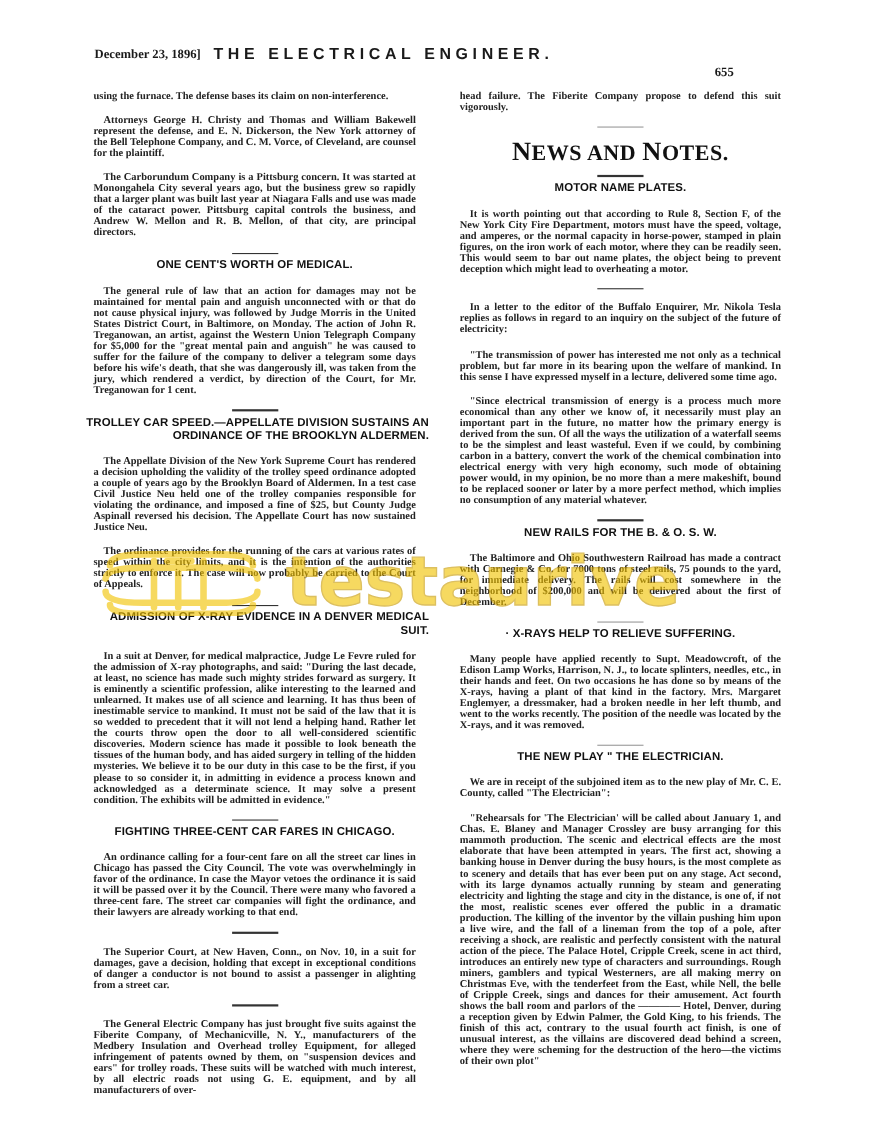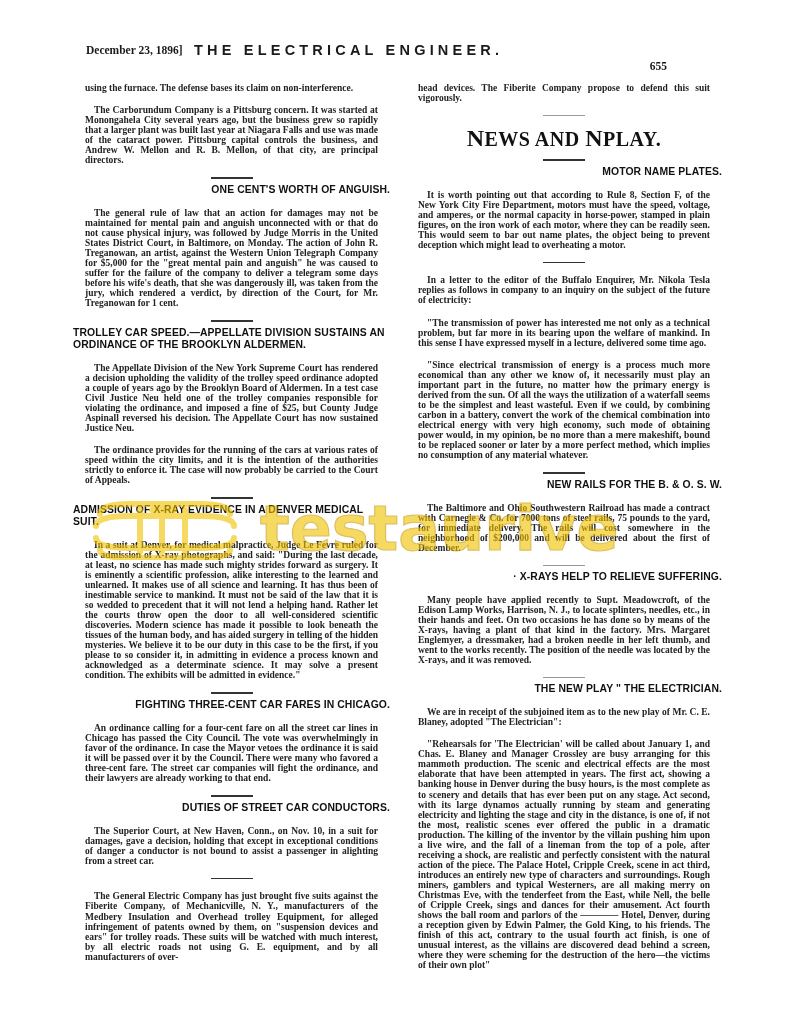--- a/index.html
+++ b/index.html
@@ -13,91 +13,91 @@
   .hdr-page { position:absolute; right:-12px; top:0; font-size:11.5px; font-family:"Liberation Serif", serif;margin-top:16px; }
   .col { position:absolute; top:71px; width:317px; font-family:"Liberation Serif", serif;
          font-size:9.5px; line-height:10.05px; font-weight:bold; text-align:justify; color:#222; }
   .col-left { left:73px; }
   .col-right { left:406px; width:316px; }
   .col p { margin:12px; text-indent:9px; }
   .col p.noindent { text-indent:0; }
   .rule { width:42px; height:1.5px; background:#333; margin:6px auto 5px auto; }
   .rule.light { background:#999; height:1px; }
   .head { font-family:"Liberation Sans", sans-serif; font-weight:bold; font-size:10.4px;
-          text-align:right; line-height:12px; margin:2px 0 3px 0; letter-spacing:0.1px; color:#111; }
-  .head.two { text-align:left; }
+          text-align:center; line-height:12px; margin:2px 0 3px 0; letter-spacing:0.1px; color:#111; }
+  .head.two { text-align:right; }
   .section-title { font-family:"Liberation Serif", serif; font-weight:bold; text-align:center;
                    font-size:24px; line-height:28px; margin:8px 0 6px 0; letter-spacing:0.5px; color:#111; }
   .section-title .sc { font-size:20px; }
   .watermark { position:absolute; left:90px; top:500px; width:650px; height:60px; pointer-events:none;
                opacity:0.62; }
 </style>
 </head>
 <body>
 
 <div class="page-header">
   <span class="hdr-date">December 23, 1896]</span>
   <span class="hdr-title">THE ELECTRICAL ENGINEER.</span>
   <span class="hdr-page">655</span>
 </div>
 
 <div class="col col-left">
   <p class="noindent">using the furnace. The defense bases its claim on non-interference.</p>
+  <p>Attorneys George H. Christy and Thomas and William Bakewell represent the defense, and E. N. Dickerson, the New York attorney of the Bell Telephone Company, and C. M. Vorce, of Cleveland, are counsel for the plaintiff.</p>
   <p>The Carborundum Company is a Pittsburg concern. It was started at Monongahela City several years ago, but the business grew so rapidly that a larger plant was built last year at Niagara Falls and use was made of the cataract power. Pittsburg capital controls the business, and Andrew W. Mellon and R. B. Mellon, of that city, are principal directors.</p>
 
   <div class="rule"></div>
-  <div class="head">ONE CENT'S WORTH OF ANGUISH.</div>
+  <div class="head">ONE CENT'S WORTH OF MEDICAL.</div>
   <p>The general rule of law that an action for damages may not be maintained for mental pain and anguish unconnected with or that do not cause physical injury, was followed by Judge Morris in the United States District Court, in Baltimore, on Monday. The action of John R. Treganowan, an artist, against the Western Union Telegraph Company for $5,000 for the "great mental pain and anguish" he was caused to suffer for the failure of the company to deliver a telegram some days before his wife's death, that she was dangerously ill, was taken from the jury, which rendered a verdict, by direction of the Court, for Mr. Treganowan for 1 cent.</p>
 
   <div class="rule"></div>
   <div class="head two">TROLLEY CAR SPEED.—APPELLATE DIVISION SUSTAINS AN ORDINANCE OF THE BROOKLYN ALDERMEN.</div>
   <p>The Appellate Division of the New York Supreme Court has rendered a decision upholding the validity of the trolley speed ordinance adopted a couple of years ago by the Brooklyn Board of Aldermen. In a test case Civil Justice Neu held one of the trolley companies responsible for violating the ordinance, and imposed a fine of $25, but County Judge Aspinall reversed his decision. The Appellate Court has now sustained Justice Neu.</p>
   <p>The ordinance provides for the running of the cars at various rates of speed within the city limits, and it is the intention of the authorities strictly to enforce it. The case will now probably be carried to the Court of Appeals.</p>
 
   <div class="rule"></div>
   <div class="head two">ADMISSION OF X-RAY EVIDENCE IN A DENVER MEDICAL SUIT.</div>
   <p>In a suit at Denver, for medical malpractice, Judge Le Fevre ruled for the admission of X-ray photographs, and said: "During the last decade, at least, no science has made such mighty strides forward as surgery. It is eminently a scientific profession, alike interesting to the learned and unlearned. It makes use of all science and learning. It has thus been of inestimable service to mankind. It must not be said of the law that it is so wedded to precedent that it will not lend a helping hand. Rather let the courts throw open the door to all well-considered scientific discoveries. Modern science has made it possible to look beneath the tissues of the human body, and has aided surgery in telling of the hidden mysteries. We believe it to be our duty in this case to be the first, if you please to so consider it, in admitting in evidence a process known and acknowledged as a determinate science. It may solve a present condition. The exhibits will be admitted in evidence."</p>
 
   <div class="rule"></div>
   <div class="head">FIGHTING THREE-CENT CAR FARES IN CHICAGO.</div>
   <p>An ordinance calling for a four-cent fare on all the street car lines in Chicago has passed the City Council. The vote was overwhelmingly in favor of the ordinance. In case the Mayor vetoes the ordinance it is said it will be passed over it by the Council. There were many who favored a three-cent fare. The street car companies will fight the ordinance, and their lawyers are already working to that end.</p>
 
   <div class="rule"></div>
-  <div class="head">DUTIES OF STREET CAR CONDUCTORS.</div>
   <p>The Superior Court, at New Haven, Conn., on Nov. 10, in a suit for damages, gave a decision, holding that except in exceptional conditions of danger a conductor is not bound to assist a passenger in alighting from a street car.</p>
 
   <div class="rule"></div>
   <p>The General Electric Company has just brought five suits against the Fiberite Company, of Mechanicville, N. Y., manufacturers of the Medbery Insulation and Overhead trolley Equipment, for alleged infringement of patents owned by them, on "suspension devices and ears" for trolley roads. These suits will be watched with much interest, by all electric roads not using G. E. equipment, and by all manufacturers of over-</p>
 </div>
 
 <div class="col col-right">
-  <p class="noindent">head devices. The Fiberite Company propose to defend this suit vigorously.</p>
+  <p class="noindent">head failure. The Fiberite Company propose to defend this suit vigorously.</p>
   <div class="rule light"></div>
-  <div class="section-title"><span>N</span><span class="sc">EWS AND </span><span>N</span><span class="sc">PLAY.</span></div>
+  <div class="section-title"><span>N</span><span class="sc">EWS AND </span><span>N</span><span class="sc">OTES.</span></div>
 
   <div class="rule"></div>
   <div class="head">MOTOR NAME PLATES.</div>
   <p>It is worth pointing out that according to Rule 8, Section F, of the New York City Fire Department, motors must have the speed, voltage, and amperes, or the normal capacity in horse-power, stamped in plain figures, on the iron work of each motor, where they can be readily seen. This would seem to bar out name plates, the object being to prevent deception which might lead to overheating a motor.</p>
 
   <div class="rule"></div>
-  <p>In a letter to the editor of the Buffalo Enquirer, Mr. Nikola Tesla replies as follows in company to an inquiry on the subject of the future of electricity:</p>
+  <p>In a letter to the editor of the Buffalo Enquirer, Mr. Nikola Tesla replies as follows in regard to an inquiry on the subject of the future of electricity:</p>
   <p>"The transmission of power has interested me not only as a technical problem, but far more in its bearing upon the welfare of mankind. In this sense I have expressed myself in a lecture, delivered some time ago.</p>
   <p>"Since electrical transmission of energy is a process much more economical than any other we know of, it necessarily must play an important part in the future, no matter how the primary energy is derived from the sun. Of all the ways the utilization of a waterfall seems to be the simplest and least wasteful. Even if we could, by combining carbon in a battery, convert the work of the chemical combination into electrical energy with very high economy, such mode of obtaining power would, in my opinion, be no more than a mere makeshift, bound to be replaced sooner or later by a more perfect method, which implies no consumption of any material whatever.</p>
 
   <div class="rule"></div>
   <div class="head">NEW RAILS FOR THE B. &amp; O. S. W.</div>
   <p>The Baltimore and Ohio Southwestern Railroad has made a contract with Carnegie &amp; Co. for 7000 tons of steel rails, 75 pounds to the yard, for immediate delivery. The rails will cost somewhere in the neighborhood of $200,000 and will be delivered about the first of December.</p>
 
   <div class="rule light"></div>
   <div class="head">· X-RAYS HELP TO RELIEVE SUFFERING.</div>
   <p>Many people have applied recently to Supt. Meadowcroft, of the Edison Lamp Works, Harrison, N. J., to locate splinters, needles, etc., in their hands and feet. On two occasions he has done so by means of the X-rays, having a plant of that kind in the factory. Mrs. Margaret Englemyer, a dressmaker, had a broken needle in her left thumb, and went to the works recently. The position of the needle was located by the X-rays, and it was removed.</p>
 
   <div class="rule light"></div>
   <div class="head">THE NEW PLAY " THE ELECTRICIAN.</div>
-  <p>We are in receipt of the subjoined item as to the new play of Mr. C. E. Blaney, adopted "The Electrician":</p>
+  <p>We are in receipt of the subjoined item as to the new play of Mr. C. E. County, called "The Electrician":</p>
   <p>"Rehearsals for 'The Electrician' will be called about January 1, and Chas. E. Blaney and Manager Crossley are busy arranging for this mammoth production. The scenic and electrical effects are the most elaborate that have been attempted in years. The first act, showing a banking house in Denver during the busy hours, is the most complete as to scenery and details that has ever been put on any stage. Act second, with its large dynamos actually running by steam and generating electricity and lighting the stage and city in the distance, is one of, if not the most, realistic scenes ever offered the public in a dramatic production. The killing of the inventor by the villain pushing him upon a live wire, and the fall of a lineman from the top of a pole, after receiving a shock, are realistic and perfectly consistent with the natural action of the piece. The Palace Hotel, Cripple Creek, scene in act third, introduces an entirely new type of characters and surroundings. Rough miners, gamblers and typical Westerners, are all making merry on Christmas Eve, with the tenderfeet from the East, while Nell, the belle of Cripple Creek, sings and dances for their amusement. Act fourth shows the ball room and parlors of the ———— Hotel, Denver, during a reception given by Edwin Palmer, the Gold King, to his friends. The finish of this act, contrary to the usual fourth act finish, is one of unusual interest, as the villains are discovered dead behind a screen, where they were scheming for the destruction of the hero—the victims of their own plot"</p>
 </div>
 
 <div class="watermark">
   <svg width="650" height="60" viewBox="0 0 650 60">
     <g fill="none" stroke="#f2c200" stroke-width="6" stroke-linecap="round">
       <path d="M10 14 Q10 4 40 4 L110 4 Q140 4 140 14"></path>
       <path d="M6 26 Q6 16 40 16 L110 16 Q144 16 144 26"></path>
       <path d="M6 38 Q6 48 40 48 L110 48 Q144 48 144 38"></path>
       <path d="M10 50 Q10 58 40 58 L110 58 Q140 58 140 50"></path>

